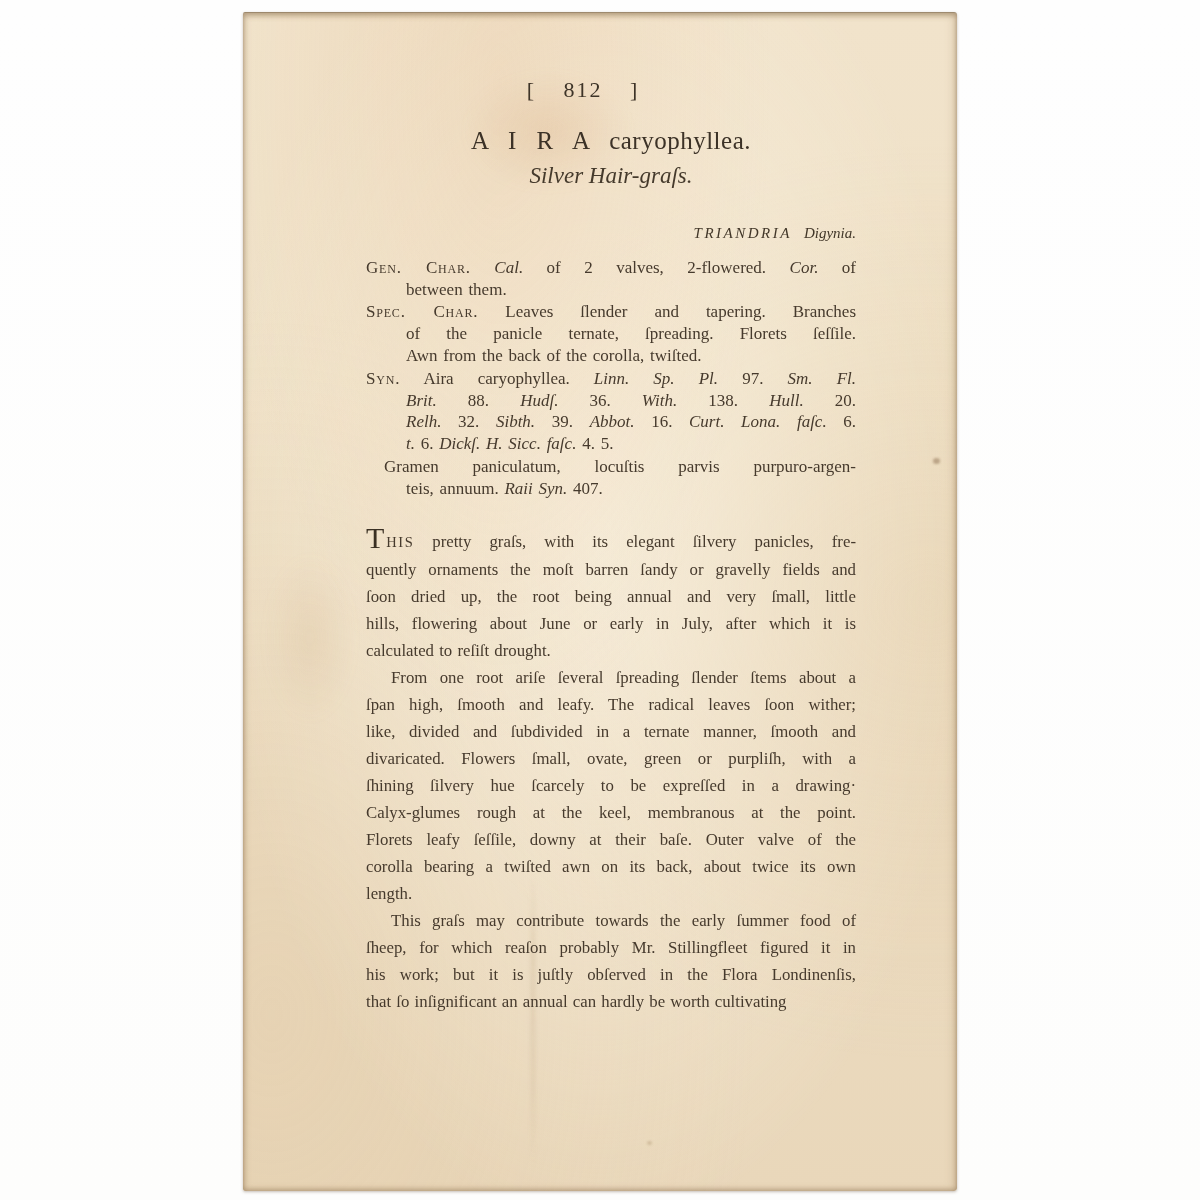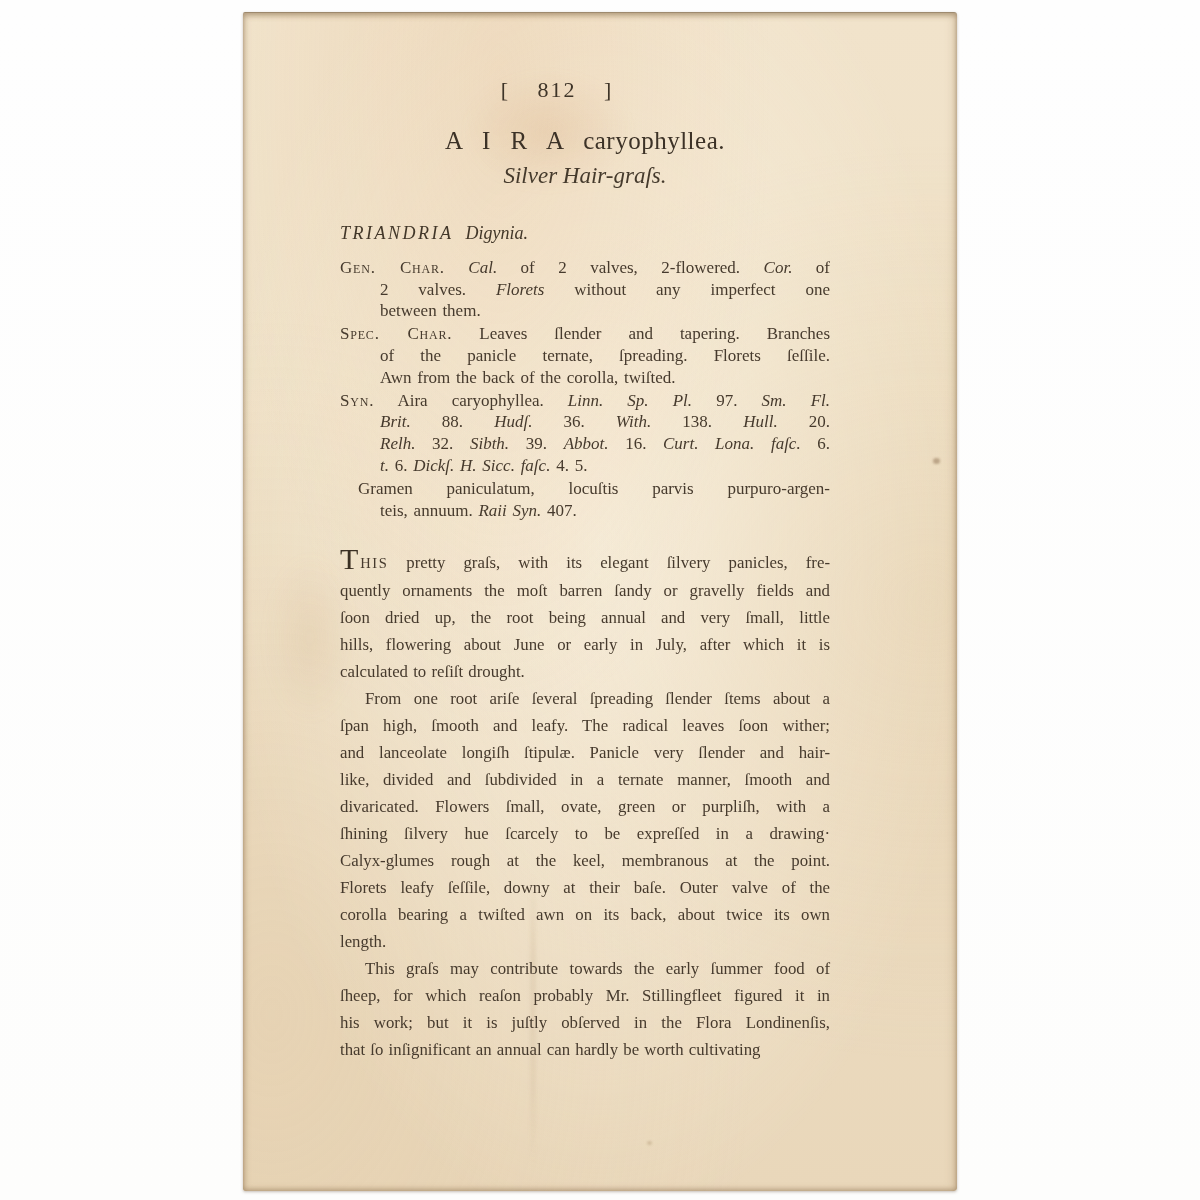--- a/index.html
+++ b/index.html
@@ -56,21 +56,21 @@
     filter: blur(1px);
   }
   .speck2 {
     left: 404px; top: 1128px; width: 5px; height: 4px;
     background: rgba(150,116,80,0.28);
     border-radius: 50%;
     filter: blur(1px);
   }
   .column {
     position: absolute;
-    left: 97px; top: 64px;
+    left: 123px; top: 64px;
     width: 490px;
     color: #463a2d;
   }
   .pageno {
     text-align: center;
     transform: translateX(-28px);
     font-size: 22px;
     word-spacing: 20px;
     letter-spacing: 2px;
     color: #3e3428;
@@ -86,23 +86,23 @@
   .title .genus { letter-spacing: 7px; }
   .title .species { margin-left: 12px; letter-spacing: 0.5px; margin-top: 10px; }
   .common-name {
     text-align: center;
     font-style: italic;
     font-size: 23px;
     color: #453a2c;
     margin-bottom: 34px;
   }
   .class-line {
-    text-align: left;
+    text-align: right;
     font-style: italic;
-    font-size: 18px;
+    font-size: 15px;
     color: #423729;
     margin-bottom: 12px;
   }
   .class-line .cls { letter-spacing: 2.5px; }
   .class-line .ord { margin-left: 12px; }
   .char-block { font-size: 17px; line-height: 21.8px; word-spacing: 1.5px; }
   .body-block { font-size: 16.8px; line-height: 27px; word-spacing: 1px; margin-top: 28px; }
   .para { margin: 0 0 1px 0; }
   .body-block .para { margin: 0; }
   .line {
@@ -148,21 +148,20 @@
 
       <div class="common-name">Silver Hair-graſs.</div>
 
       <div class="char-block">
         <div class="class-line">
           <span class="cls">TRIANDRIA</span><span class="ord">Digynia.</span>
         </div>
 
         <div class="para hang">
             <div class="line"><span class="sc">Gen. Char.</span><span>  </span><span class="it">Cal.</span><span> of 2 valves, 2-flowered.  </span><span class="it">Cor.</span><span> of</span></div>
-            <div class="line"><span>2 valves.  </span><span class="it">Florets</span><span> without any imperfect one</span></div>
             <div class="line"><span>between them.</span></div>
           </div>
         <div class="para hang">
             <div class="line"><span class="sc">Spec. Char.</span><span>  Leaves ſlender and tapering.  Branches</span></div>
             <div class="line"><span>of the panicle ternate, ſpreading.  Florets ſeſſile.</span></div>
             <div class="line"><span>Awn from the back of the corolla, twiſted.</span></div>
           </div>
         <div class="para hang">
             <div class="line"><span class="sc">Syn.</span><span>  Aira caryophyllea.  </span><span class="it">Linn. Sp. Pl.</span><span> 97.  </span><span class="it">Sm. Fl.</span></div>
             <div class="line"><span class="it">Brit.</span><span> 88.  </span><span class="it">Hudſ.</span><span> 36.  </span><span class="it">With.</span><span> 138.  </span><span class="it">Hull.</span><span> 20.</span></div>
@@ -179,21 +178,20 @@
         <div class="para">
             <div class="line"><span class="dcap">T</span><span class="caps">HIS</span><span> pretty graſs, with its elegant ſilvery panicles, fre-</span></div>
             <div class="line"><span>quently ornaments the moſt barren ſandy or gravelly fields and</span></div>
             <div class="line"><span>ſoon dried up, the root being annual and very ſmall, little</span></div>
             <div class="line"><span>hills, flowering about June or early in July, after which it is</span></div>
             <div class="line"><span>calculated to reſiſt drought.</span></div>
           </div>
         <div class="para bindent">
             <div class="line"><span>From one root ariſe ſeveral ſpreading ſlender ſtems about a</span></div>
             <div class="line"><span>ſpan high, ſmooth and leafy.  The radical leaves ſoon wither;</span></div>
-            <div class="line"><span>and lanceolate longiſh ſtipulæ.  Panicle very ſlender and hair-</span></div>
             <div class="line"><span>like, divided and ſubdivided in a ternate manner, ſmooth and</span></div>
             <div class="line"><span>divaricated.  Flowers ſmall, ovate, green or purpliſh, with a</span></div>
             <div class="line"><span>ſhining ſilvery hue ſcarcely to be expreſſed in a drawing·</span></div>
             <div class="line"><span>Calyx-glumes rough at the keel, membranous at the point.</span></div>
             <div class="line"><span>Florets leafy ſeſſile, downy at their baſe.  Outer valve of the</span></div>
             <div class="line"><span>corolla bearing a twiſted awn on its back, about twice its own</span></div>
             <div class="line"><span>length.</span></div>
           </div>
         <div class="para bindent">
             <div class="line"><span>This graſs may contribute towards the early ſummer food of</span></div>

